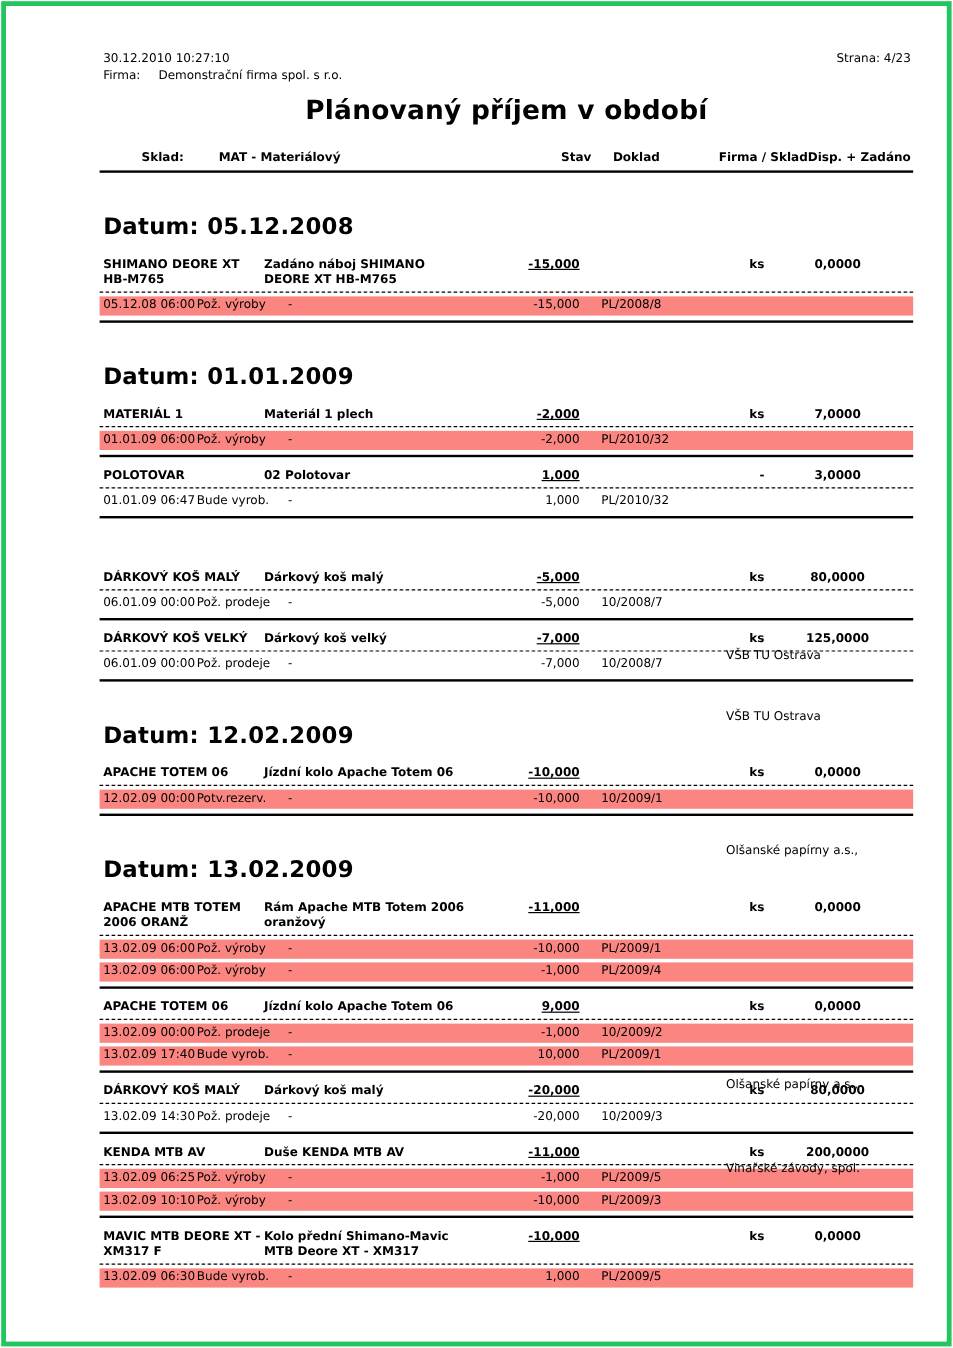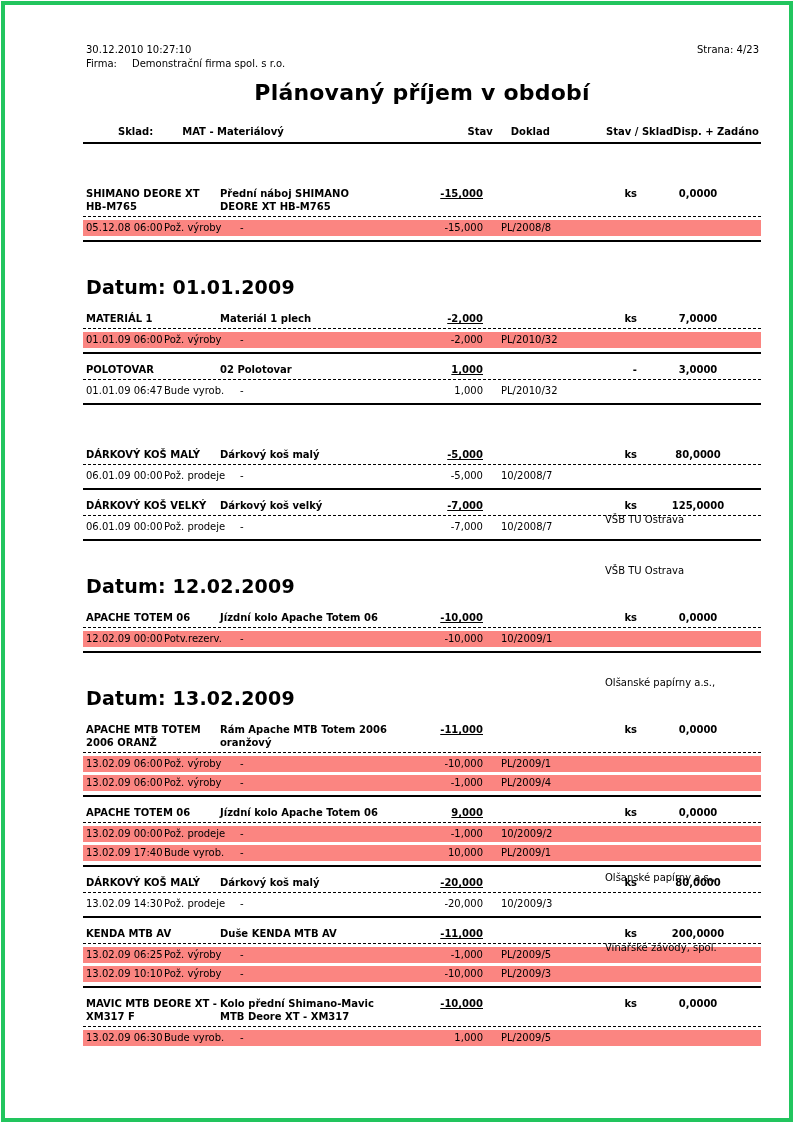--- a/index.html
+++ b/index.html
@@ -76,31 +76,32 @@
       <span>Demonstrační firma spol. s r.o.</span>
     </div>
 
     <div class="report-title">Plánovaný příjem v období</div>
 
     <div class="col-head">
       <span class="ch-sklad-l">Sklad:</span>
       <span class="ch-sklad-v">MAT - Materiálový</span>
       <span class="ch-stav">Stav</span>
       <span class="ch-doklad">Doklad</span>
-      <span class="ch-firma">Stav / Sklad</span>
+      <span class="ch-firma">Firma / Sklad</span>
       <span class="ch-disp">Disp. + Zadáno</span>
     </div>
 
     <div id="sections-host">
   <div class="section">
+    <div class="date-heading">Datum: 05.12.2008</div>
     <div class="section-items">
   <div class="item">
     <div class="item-head">
       <span class="c-code">SHIMANO DEORE XT HB-M765</span>
-      <span class="c-desc">Přední náboj SHIMANO DEORE XT HB-M765</span>
+      <span class="c-desc">Zadáno náboj SHIMANO DEORE XT HB-M765</span>
       <span class="c-stav"><span>-15,000</span></span>
       <span class="c-unit">ks</span>
       <span class="c-disp">0,0000</span>
     </div>
     <div class="item-rows">
   <div class="sub-row hl">
     <span class="r-dt">05.12.08 06:00</span>
     <span class="r-typ">Pož. výroby</span>
     <span class="r-dash">-</span>
     <span class="r-qty">-15,000</span>

